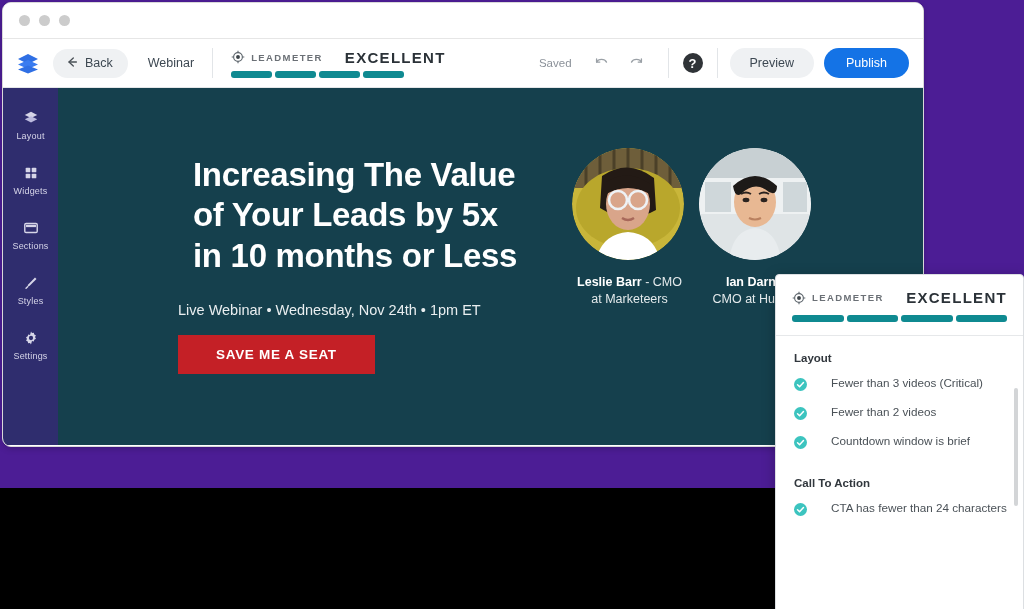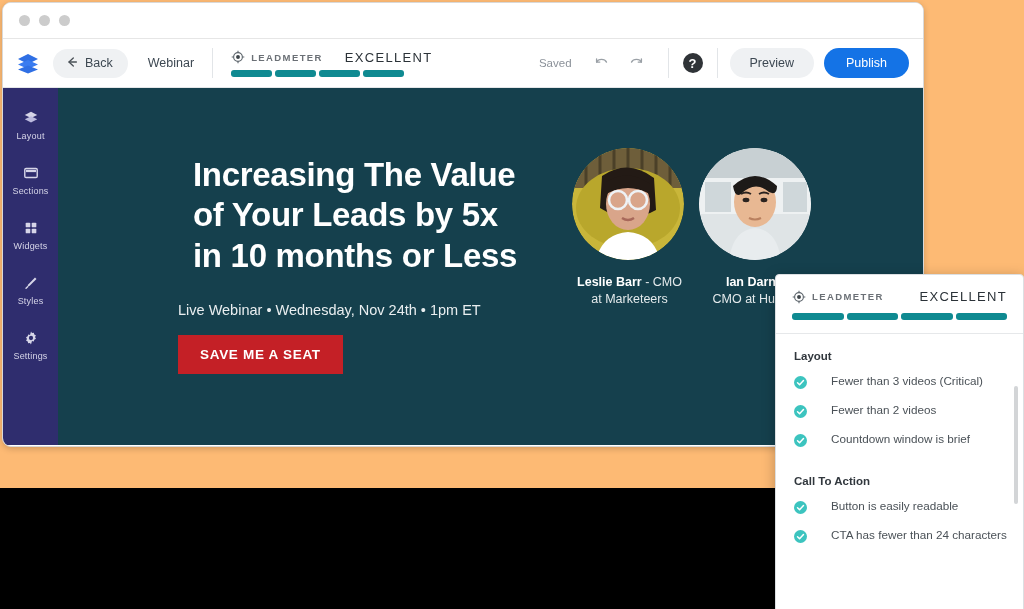--- a/index.html
+++ b/index.html
@@ -2,21 +2,21 @@
 <html><head>
 <meta charset="utf-8">
 <style>
   html, body {
     margin: 0; padding: 0;
     width: 1024px; height: 609px;
     background: #000000;
     font-family: "Liberation Sans", sans-serif;
     overflow: hidden;
   }
-  #root { position: relative; width: 1024px; height: 488px; background: #fdba74; }
+  #root { position: relative; width: 1024px; height: 488px; background: #4c1d95; }
 
   
   .browser-window {
     position: absolute; left: 2px; top: 2px;
     width: 920px; height: 443px;
     background: #ffffff;
     border: 1px solid #d9d9d9;
     border-radius: 9px;
     box-shadow: 0 2px 6px rgba(0,0,0,0.18);
     overflow: hidden;
@@ -45,21 +45,21 @@
     border: none;
   }
   .back-btn .lbl { font-size: 12.5px; color: #3d4852; }
   .page-name { font-size: 12.5px; color: #3d4852; margin-left: 20px; }
   .tb-sep { width: 1px; height: 30px; background: #e2e5e8; margin: 0 18px; }
 
   .leadmeter { display: flex; flex-direction: column; gap: 5px; }
   .lm-row { display: flex; align-items: center; }
   .lm-target { width: 14px; height: 14px; margin-right: 6px; }
   .lm-name { font-size: 9.5px; letter-spacing: 1.4px; color: #6b7076; font-weight: 600; }
-  .lm-rating { font-size: 13px; letter-spacing: 1.3px; color: #2b3238; font-weight: normal; margin-left: 22px; text-align: right; }
+  .lm-rating { font-size: 15px; letter-spacing: 1.3px; color: #2b3238; font-weight: bold; margin-left: 22px; text-align: right; }
   .lm-bars { display: flex; gap: 3px; }
   .lm-seg { width: 41px; height: 7px; border-radius: 3px; background: #0f8a91; }
 
   .tb-right { margin-left: auto; display: flex; align-items: center; }
   .saved-txt { font-size: 11.5px; color: #8b9199; margin-right: 18px; }
   .icon-btn { width: 24px; height: 24px; display: flex; align-items: center; justify-content: center; cursor: pointer; margin-right: 10px; }
   .help-btn { width: 20px; height: 20px; border-radius: 50%; background: #2f3337; color: #fff;
               font-size: 13px; font-weight: bold; display:flex; align-items:center; justify-content:center;
               margin: 0 6px 0 4px; cursor: pointer; }
   .preview-btn { background: #eff1f3; border: none; border-radius: 18px; padding: 8px 20px;
@@ -79,21 +79,21 @@
   .hero { padding: 52px 0 0 120px; display: flex; }
   .hero-left { width: 370px; }
   h1.headline {
     margin: 15px; color: #ffffff; font-size: 33px; line-height: 1.22;
     font-weight: bold; letter-spacing: -0.3px;
   }
   .sub { margin-top: 26px; color: #e9eef0; font-size: 14.5px; }
   .cta {
     display: inline-block; margin-top: 17px; background: #c42026; color: #ffffff;
     font-size: 13.5px; font-weight: bold; letter-spacing: .7px;
-    padding: 12px 22px; border: none; cursor: pointer;
+    padding: 12px 38px; border: none; cursor: pointer;
   }
   .speakers { display: flex; gap: 12px; margin-left: 24px; padding-top: 8px; }
   .speaker { width: 115px; text-align: center; }
   .avatar { width: 112px; height: 112px; border-radius: 50%; overflow: hidden; position: relative; }
   .cap { margin-top: 14px; color: #e4eaec; font-size: 12.5px; line-height: 1.35; }
   .cap b { color: #ffffff; }
 
   
   .panel {
     position: absolute; left: 775px; top: 274px;
@@ -215,37 +215,37 @@
               <polygon points="9,2 16,5.5 9,9 2,5.5" fill="#d6d5e8"></polygon>
               <polygon points="9,7 16,10.5 9,14 2,10.5" fill="#bcbade"></polygon>
             </svg>
           </span>
           <span class="lbl">Layout</span>
         </div>
 
         <div class="side-item">
           <span class="ic">
             <svg viewBox="0 0 18 18" width="16" height="16">
-              <rect x="2" y="4" width="14" height="10" rx="1.4" fill="none" stroke="#d6d5e8" stroke-width="1.6"></rect>
-              <rect x="3.4" y="5.4" width="11.2" height="2.6" fill="#d6d5e8"></rect>
-            </svg>
-          </span>
-          <span class="lbl">Sections</span>
-        </div>
-
-        <div class="side-item">
-          <span class="ic">
-            <svg viewBox="0 0 18 18" width="16" height="16">
               <rect x="3" y="3" width="5.2" height="5.2" rx="1" fill="#d6d5e8"></rect>
               <rect x="9.8" y="3" width="5.2" height="5.2" rx="1" fill="#d6d5e8"></rect>
               <rect x="3" y="9.8" width="5.2" height="5.2" rx="1" fill="#d6d5e8"></rect>
               <rect x="9.8" y="9.8" width="5.2" height="5.2" rx="1" fill="#d6d5e8"></rect>
             </svg>
           </span>
           <span class="lbl">Widgets</span>
+        </div>
+
+        <div class="side-item">
+          <span class="ic">
+            <svg viewBox="0 0 18 18" width="16" height="16">
+              <rect x="2" y="4" width="14" height="10" rx="1.4" fill="none" stroke="#d6d5e8" stroke-width="1.6"></rect>
+              <rect x="3.4" y="5.4" width="11.2" height="2.6" fill="#d6d5e8"></rect>
+            </svg>
+          </span>
+          <span class="lbl">Sections</span>
         </div>
 
         <div class="side-item">
           <span class="ic">
             <svg viewBox="0 0 18 18" width="16" height="16">
               <path d="M13.5 2.8 L15.2 4.5 L7.2 12.5 L5 13.2 L5.6 11 Z" fill="#d6d5e8"></path>
               <path d="M5.2 13.2 L3.4 15" stroke="#d6d5e8" stroke-width="1.6" stroke-linecap="round"></path>
             </svg>
           </span>
           <span class="lbl">Styles</span>
@@ -407,37 +407,28 @@
           </span>
           <span class="chk-lbl">Countdown window is brief</span>
         </div>
       </div>
 
       <div class="grp-gap"></div>
 
       <div>
         <p class="grp-title">Call To Action</p>
 
+
         <div class="chk">
           <span class="chk-ic">
             <svg viewBox="0 0 14 14" width="13" height="13">
                 <circle cx="7" cy="7" r="7" fill="#3cc4bf"></circle>
                 <path d="M3.8 7.2 L6 9.4 L10.2 4.8" stroke="#fff" stroke-width="1.6" fill="none" stroke-linecap="round" stroke-linejoin="round"></path>
               </svg>
           </span>
-          <span class="chk-lbl">Button is easily readable</span>
-        </div>
-
-        <div class="chk">
-          <span class="chk-ic">
-            <svg viewBox="0 0 14 14" width="13" height="13">
-                <circle cx="7" cy="7" r="7" fill="#3cc4bf"></circle>
-                <path d="M3.8 7.2 L6 9.4 L10.2 4.8" stroke="#fff" stroke-width="1.6" fill="none" stroke-linecap="round" stroke-linejoin="round"></path>
-              </svg>
-          </span>
           <span class="chk-lbl">CTA has fewer than 24 characters</span>
         </div>
       </div>
 
       <div class="pscroll-track">
         <div class="pscroll-thumb"></div>
       </div>
     </div>
   </div>
 

